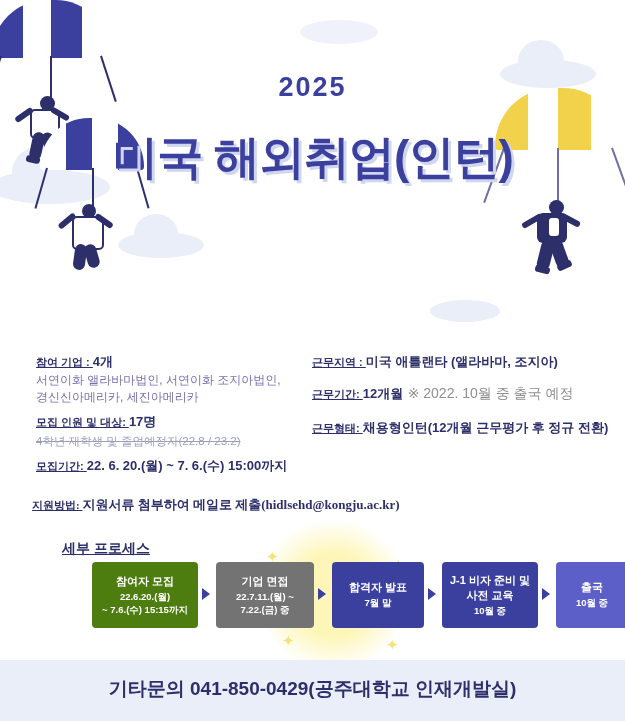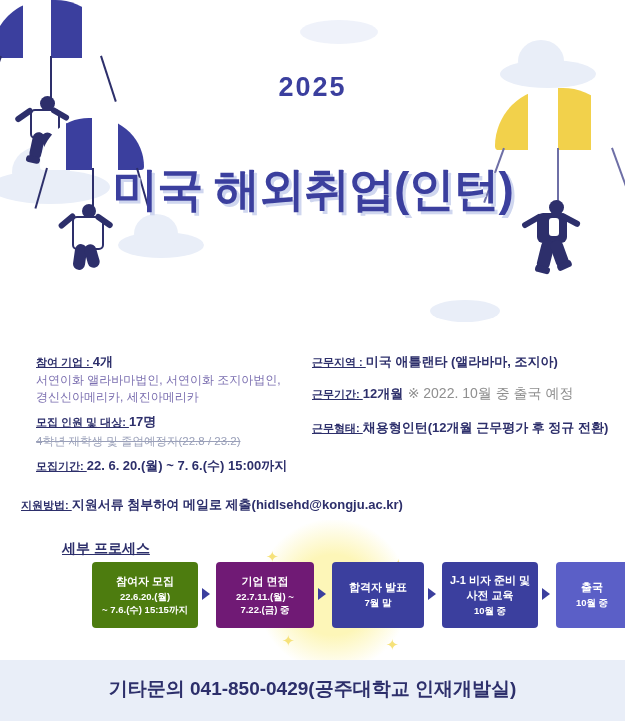--- a/index.html
+++ b/index.html
@@ -45,40 +45,39 @@
   
   .year{
     position:absolute;left:0;right:0;top:72px;text-align:center;
     font-size:27px;font-weight:bold;color:#3b3f9e;letter-spacing:2px;
   }
   .title1,.title2{
     position:absolute;left:0;right:0;text-align:center;
     font-weight:bold;color:#3b3f9e;
     font-size:46px;letter-spacing:-1px;
     text-shadow:3px 3px 0 #cfd6ef;
-    margin-top:32px;
   }
   .title1{top:127px;}
   .title2{top:188px;}
 
   
   .info{position:absolute;left:0;top:340px;width:625px;height:190px;}
   .lbl{color:#2d2f6b;font-weight:bold;font-size:11px;text-decoration:underline;}
   .val{color:#2d2f6b;font-weight:bold;font-size:13px;}
   .sub{color:#7b6fb0;font-size:12px;}
   .tiny{color:#8f8f8f;font-size:14px;}
   .strike{color:#9aa0b9;font-size:11.5px;text-decoration:line-through;}
   .row{position:absolute;white-space:nowrap;}
 
   .L1{left:36px;top:12px;}
   .L2{left:36px;top:32px;line-height:17px;}
   .L3{left:36px;top:72px;}
   .L4{left:36px;top:91px;}
   .L5{left:36px;top:116px;}
-  .L6{left:21px;top:155px;}
+  .L6{left:32px;top:155px;font-family:Liberation Serif, serif;}
 
   .R1{left:312px;top:12px;}
   .R2{left:312px;top:44px;}
   .R3{left:312px;top:78px;}
 
   
   .proc-title{
     position:absolute;left:62px;top:540px;
     color:#2d2f6b;font-weight:bold;font-size:14px;text-decoration:underline;
   }
@@ -243,21 +242,21 @@
 
   <div class="steps">
 
     <div class="step" style="left:62px;width:106px;background:#4d7c0f;">
       <span class="sname">참여자 모집</span>
       <span class="sline">22.6.20.(월)</span>
       <span class="sline">~ 7.6.(수) 15:15까지</span>
     </div>
     <div class="arrow" style="left:172px;"></div>
 
-    <div class="step" style="left:186px;width:98px;background:#701a75;">
+    <div class="step" style="left:186px;width:98px;background:#737373;">
       <span class="sname">기업 면접</span>
       <span class="sline">22.7.11.(월) ~</span>
       <span class="sline">7.22.(금) 중</span>
     </div>
     <div class="arrow" style="left:288px;"></div>
 
     <div class="step" style="left:302px;width:92px;background:#3b3f9e;">
       <span class="sname">합격자 발표</span>
       <span class="sline">7월 말</span>
     </div>

